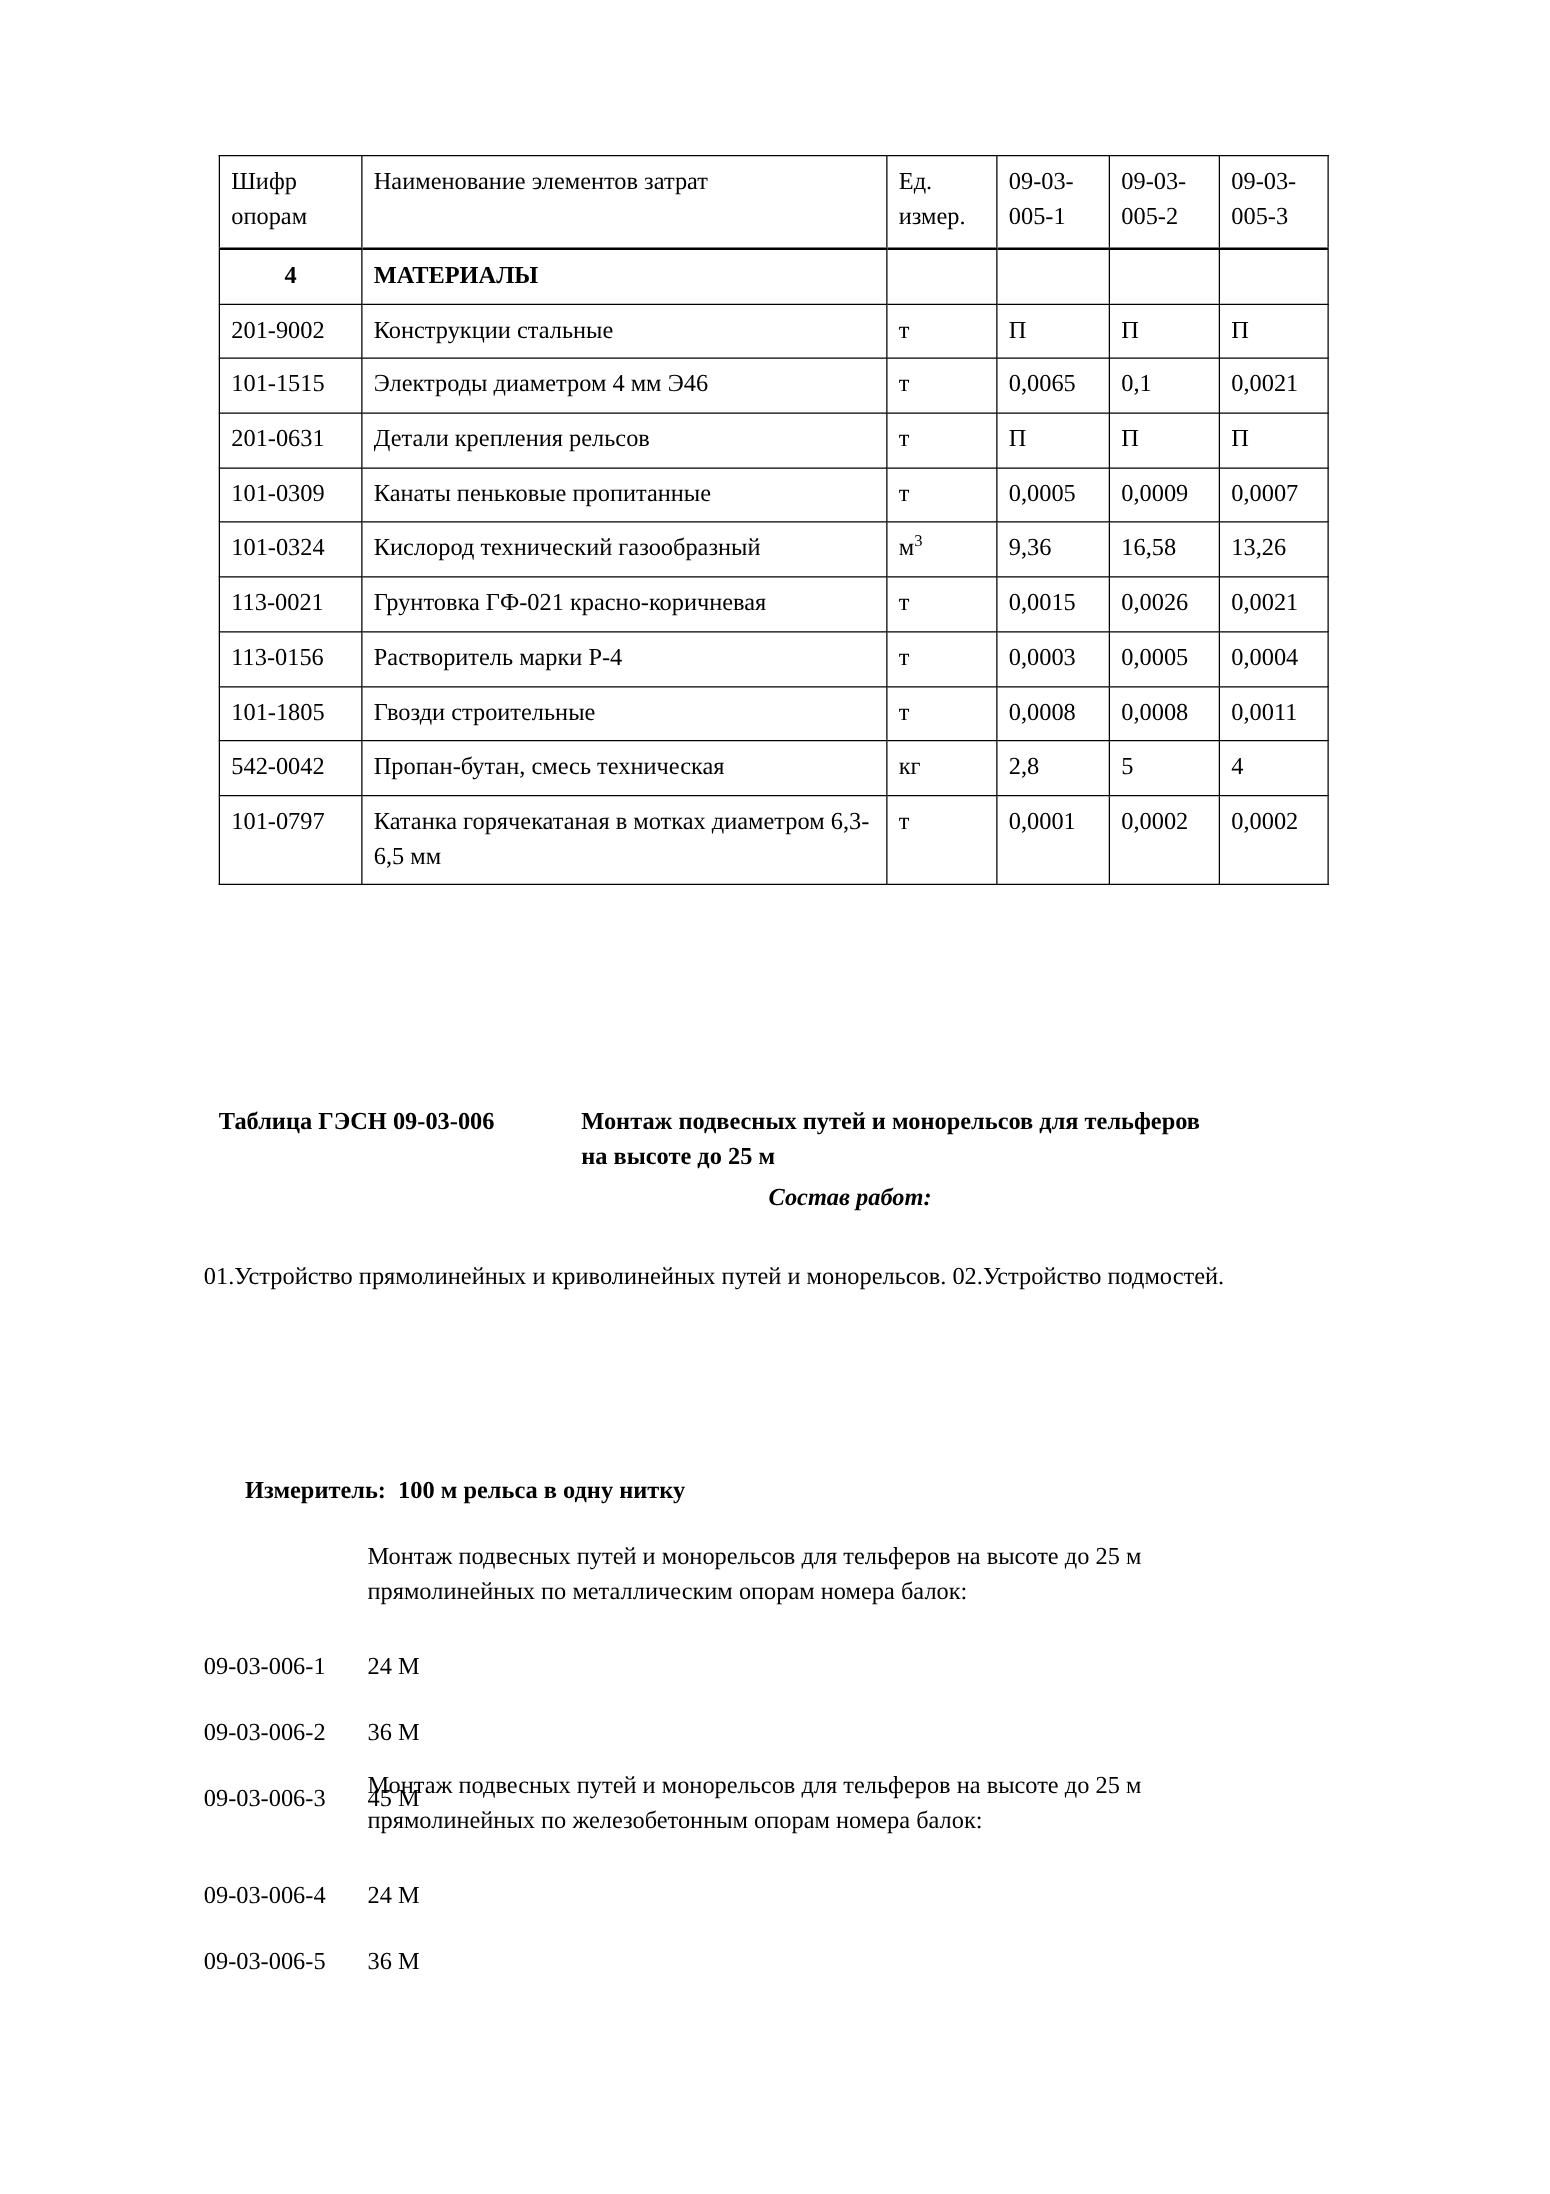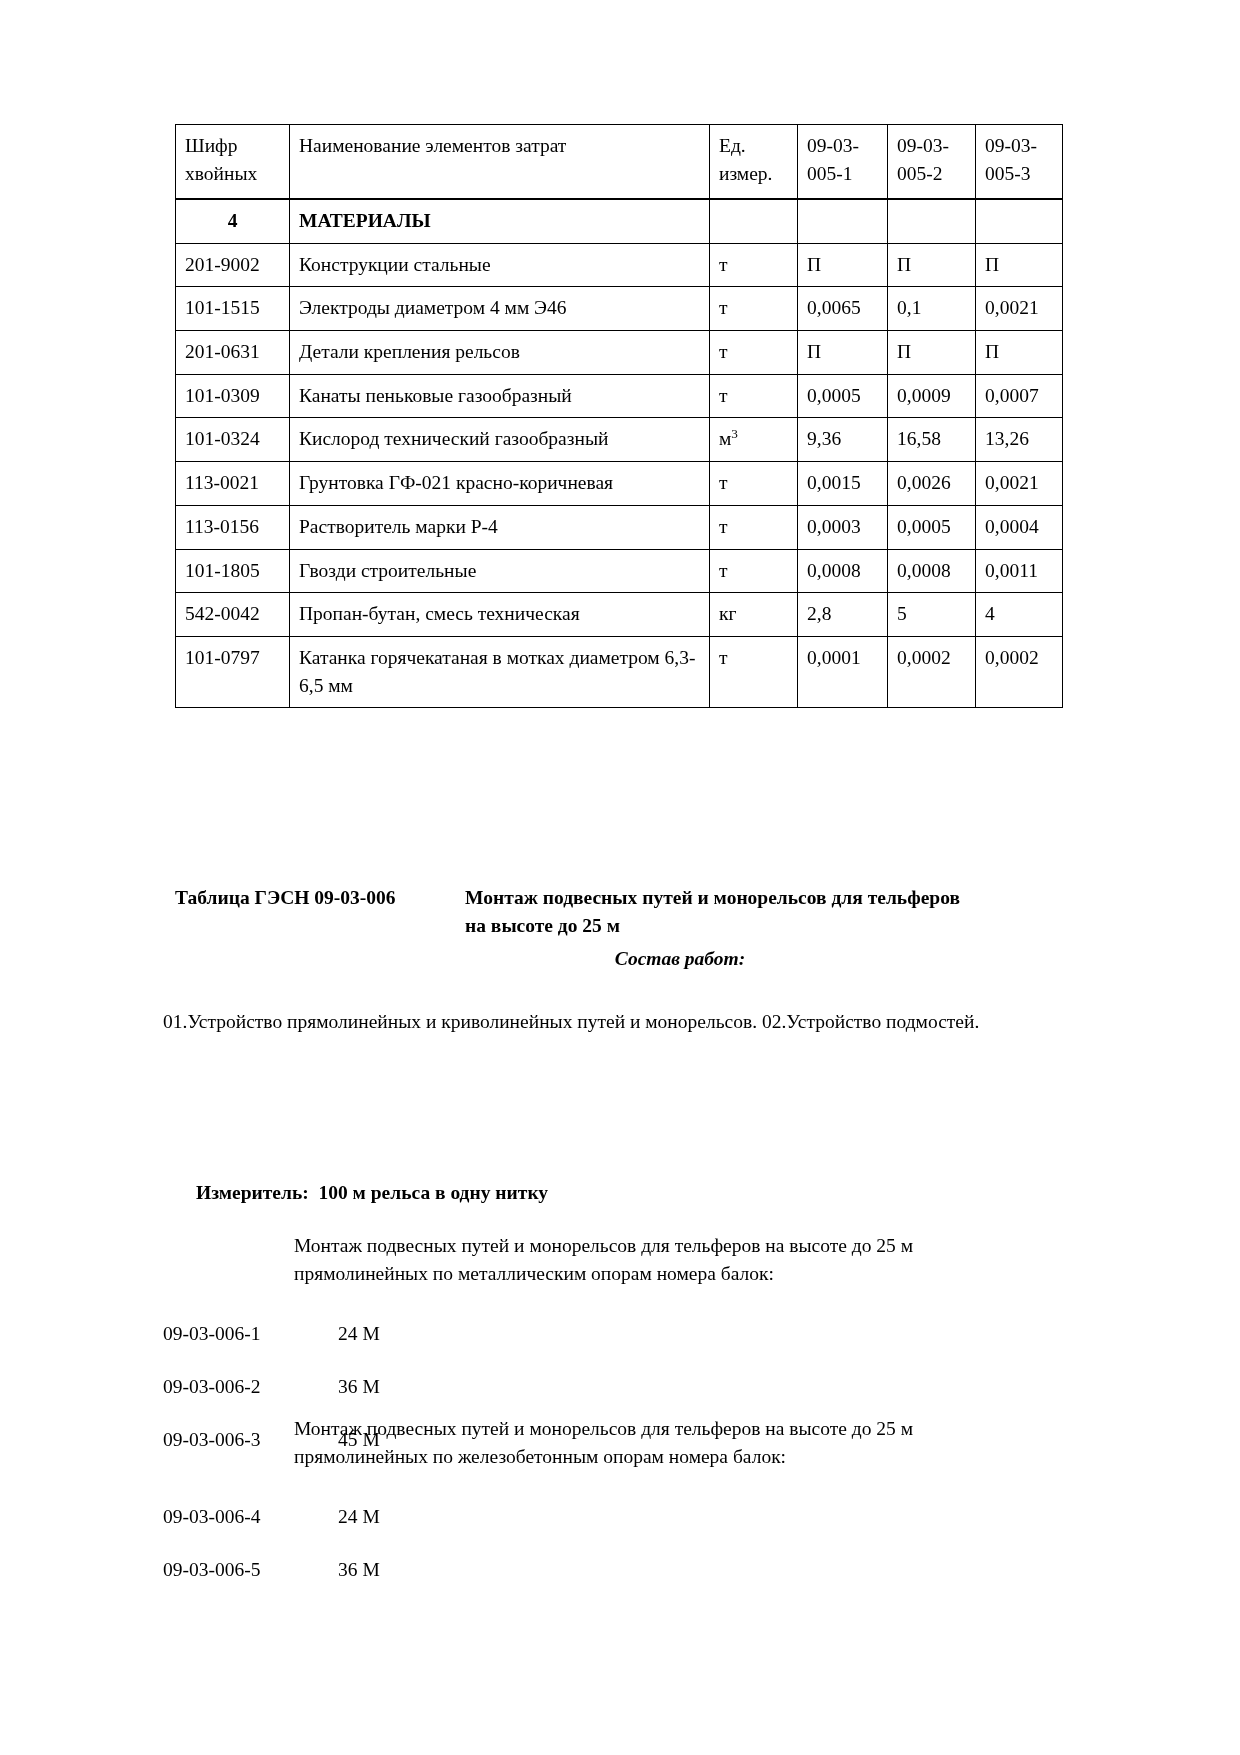--- a/index.html
+++ b/index.html
@@ -140,21 +140,20 @@
 
   .group-desc {
     margin-left: 131px;
     width: 760px;
   }
   .group-desc .dline { display: block; }
 
   .code-row {
     display: flex;
     margin-top: 25px;
-    gap: 44px;
   }
   .code-row .code {
     width: 131px;
     flex: 0 0 131px;
     white-space: nowrap;
   }
   .code-row .label {
     flex: 1 1 auto;
   }
   .group-1 .code-row.first { margin-top: 31px; }
@@ -171,21 +170,21 @@
         <col class="col-name">
         <col class="col-unit">
       <col class="col-v1">
         <col class="col-v2">
         <col class="col-v3">
     </colgroup>
     <thead>
       <tr>
         <td class="hdr-cell">
           <span>Шифр</span><br>
-          <span>хвойных</span>
+          <span>опорам</span>
         </td>
         <td class="hdr-cell">Наименование элементов затрат</td>
         <td class="hdr-cell hdr-unit">
           <span>Ед.</span><br>
           <span>измер.</span>
         </td>
         <td class="hdr-cell hdr-val">
           <span>09-03-</span><br>
           <span>005-1</span>
         </td>
@@ -228,21 +227,21 @@
         <tr>
           <td class="cell-code">201-0631</td>
           <td class="cell-name">Детали крепления рельсов</td>
           <td class="cell-unit">т</td>
           <td class="cell-val">П</td>
           <td class="cell-val">П</td>
           <td class="cell-val">П</td>
         </tr>
         <tr>
           <td class="cell-code">101-0309</td>
-          <td class="cell-name">Канаты пеньковые газообразный</td>
+          <td class="cell-name">Канаты пеньковые пропитанные</td>
           <td class="cell-unit">т</td>
           <td class="cell-val">0,0005</td>
           <td class="cell-val">0,0009</td>
           <td class="cell-val">0,0007</td>
         </tr>
         <tr>
           <td class="cell-code">101-0324</td>
           <td class="cell-name">Кислород технический газообразный</td>
           <td class="cell-unit">м<sup>3</sup></td>
           <td class="cell-val">9,36</td>

